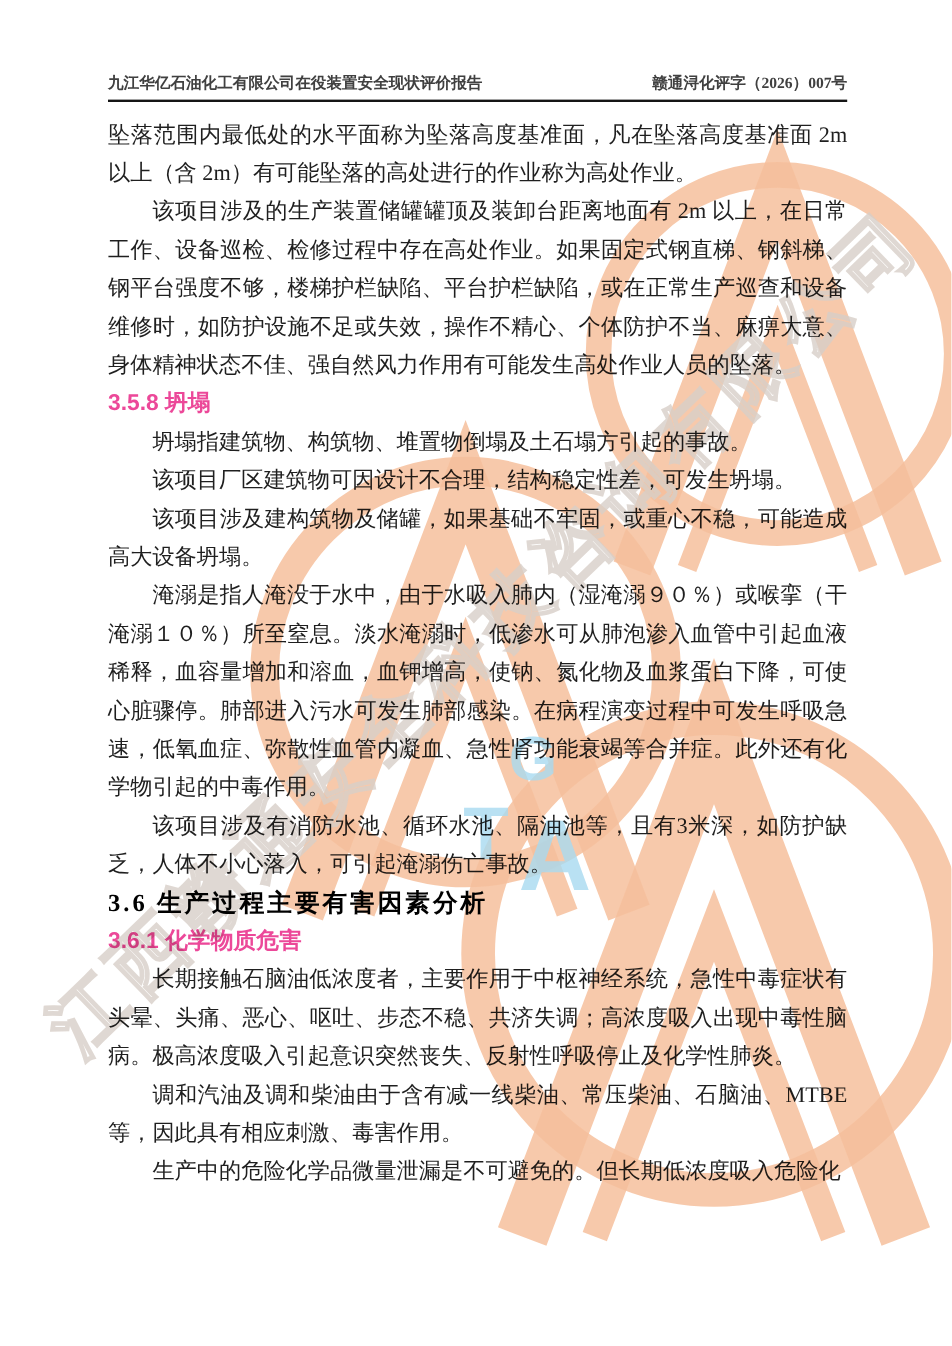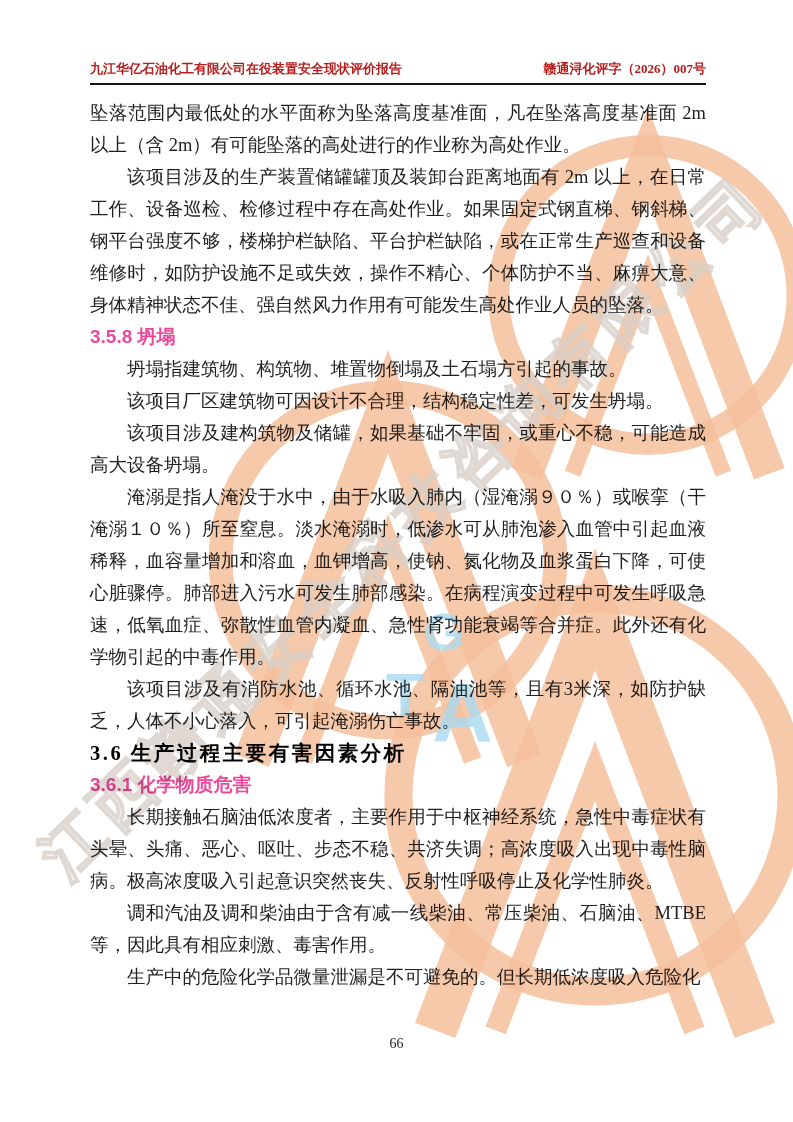--- a/index.html
+++ b/index.html
@@ -8,21 +8,21 @@
     background:#ffffff;
     font-family:"Liberation Serif","DejaVu Serif",serif;
   }
   .page{position:absolute;inset:0;}
 
   
   .header{
     position:absolute;left:90px;top:60px;width:616px;
     display:flex;justify-content:space-between;align-items:flex-end;
     border-bottom:2px solid #151515;padding-bottom:5px;
-    font-size:13px;font-weight:bold;color:#b91c1c;
+    font-size:13px;font-weight:bold;color:#404040;
     z-index:3;
     gap:34px;
   }
 
   
   .doc-body{
     position:absolute;left:90px;top:97px;width:616px;
     color:#1f1f1f;font-size:18.5px;line-height:32px;
     text-align:justify;z-index:1;
   }
@@ -100,17 +100,14 @@
     <p class="p-indent">该项目涉及建构筑物及储罐，如果基础不牢固，或重心不稳，可能造成高大设备坍塌。</p>
     <p class="p-indent">淹溺是指人淹没于水中，由于水吸入肺内（湿淹溺９０％）或喉挛（干淹溺１０％）所至窒息。淡水淹溺时，低渗水可从肺泡渗入血管中引起血液稀释，血容量增加和溶血，血钾增高，使钠、氮化物及血浆蛋白下降，可使心脏骤停。肺部进入污水可发生肺部感染。在病程演变过程中可发生呼吸急速，低氧血症、弥散性血管内凝血、急性肾功能衰竭等合并症。此外还有化学物引起的中毒作用。</p>
     <p class="p-indent">该项目涉及有消防水池、循环水池、隔油池等，且有3米深，如防护缺乏，人体不小心落入，可引起淹溺伤亡事故。</p>
     <p class="h-main">3.6 生产过程主要有害因素分析</p>
     <p class="h-sub">3.6.1 化学物质危害</p>
     <p class="p-indent">长期接触石脑油低浓度者，主要作用于中枢神经系统，急性中毒症状有头晕、头痛、恶心、呕吐、步态不稳、共济失调；高浓度吸入出现中毒性脑病。极高浓度吸入引起意识突然丧失、反射性呼吸停止及化学性肺炎。</p>
     <p class="p-indent">调和汽油及调和柴油由于含有减一线柴油、常压柴油、石脑油、MTBE等，因此具有相应刺激、毒害作用。</p>
     <p class="p-indent">生产中的危险化学品微量泄漏是不可避免的。但长期低浓度吸入危险化</p>
   </div>
 
-  <div class="footer">
-    <span>66</span>
-  </div>
 
 </div>
 
 </body></html>

